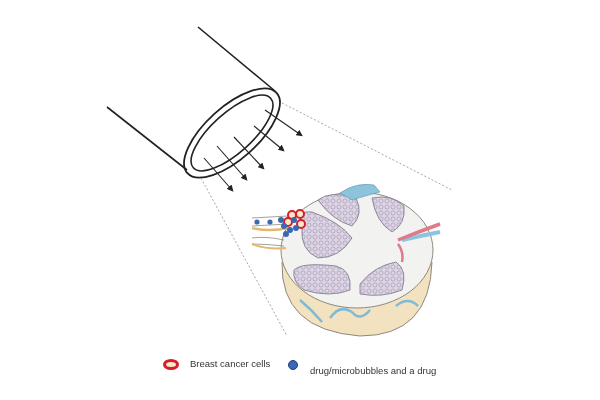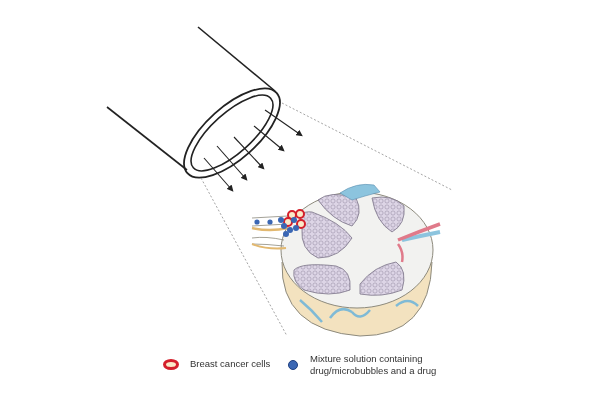--- a/index.html
+++ b/index.html
@@ -91,17 +91,17 @@
 </svg>
 
 <div class="legend">
   <div class="legend-item cancer">
     <span class="swatch-cancer"></span>
     <span class="legend-text">Breast cancer cells</span>
   </div>
   <div class="legend-item mixture">
     <span class="swatch-mixture"></span>
     <span class="legend-text">
-      <span>Mixture solution containing</span><br>
+      <br>
       <span>drug/microbubbles and a drug</span>
     </span>
   </div>
 </div>
 
 </body></html>

